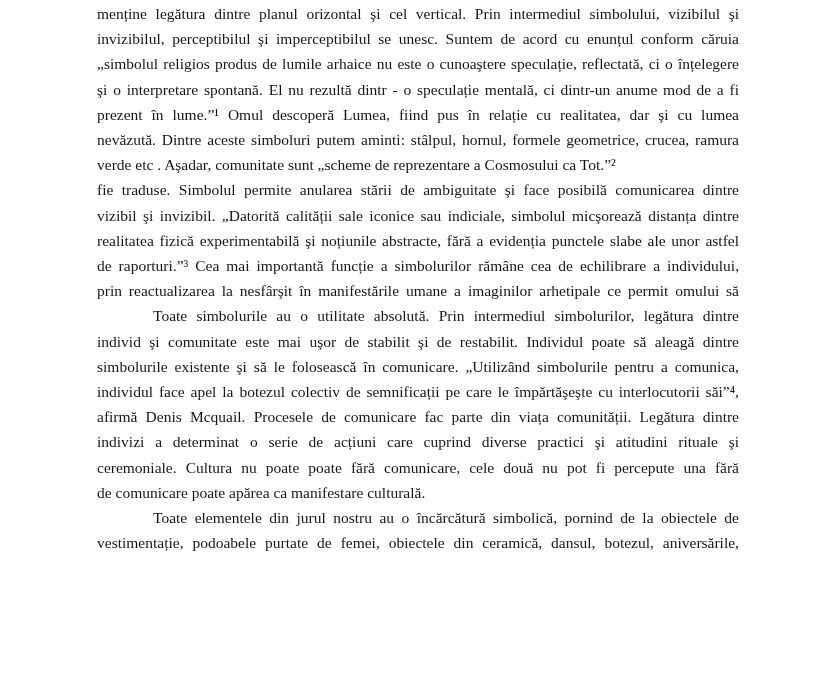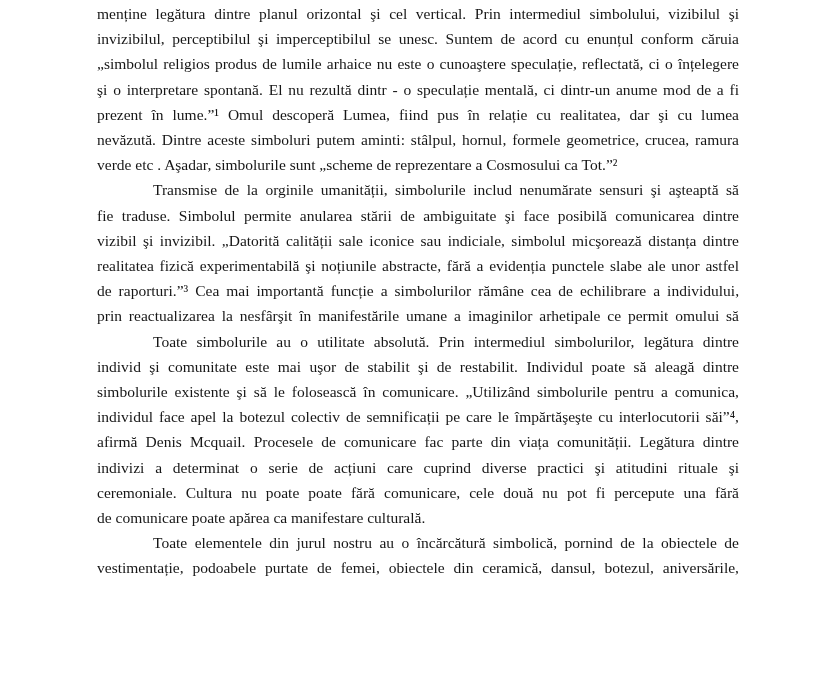--- a/index.html
+++ b/index.html
@@ -76,22 +76,21 @@
 
 <div class="page">
 
   <div class="text-block">
     <div class="line">menține legătura dintre planul orizontal şi cel vertical. Prin intermediul simbolului, vizibilul şi</div>
     <div class="line">invizibilul, perceptibilul şi imperceptibilul se unesc. Suntem de acord cu enunțul conform căruia</div>
     <div class="line">„simbolul religios produs de lumile arhaice nu este o cunoaştere speculație, reflectată, ci o înțelegere</div>
     <div class="line">şi o interpretare spontană. El nu rezultă dintr - o speculație mentală, ci dintr-un anume mod de a fi</div>
     <div class="line">prezent în lume.”¹ Omul descoperă Lumea, fiind pus în relație cu realitatea, dar şi cu lumea</div>
     <div class="line">nevăzută. Dintre aceste simboluri putem aminti: stâlpul, hornul, formele geometrice, crucea, ramura</div>
-    <div class="line para-end">verde etc . Aşadar, simbolurile sunt „scheme de reprezentare a Cosmosului ca Tot.”²</div>
-    <div class="line indent">Transmise de la orginile umanității, simbolurile includ nenumărate sensuri şi aşteaptă să</div>
+    <div class="line para-end">verde etc . Aşadar, comunitate sunt „scheme de reprezentare a Cosmosului ca Tot.”²</div>
     <div class="line">fie traduse. Simbolul permite anularea stării de ambiguitate şi face posibilă comunicarea dintre</div>
     <div class="line">vizibil şi invizibil. „Datorită calității sale iconice sau indiciale, simbolul micşorează distanța dintre</div>
     <div class="line">realitatea fizică experimentabilă şi noțiunile abstracte, fără a evidenția punctele slabe ale unor astfel</div>
     <div class="line">de raporturi.”³ Cea mai importantă funcție a simbolurilor rămâne cea de echilibrare a individului,</div>
     <div class="line">prin reactualizarea la nesfârşit în manifestările umane a imaginilor arhetipale ce permit omului să</div>
     <div class="line indent">Toate simbolurile au o utilitate absolută. Prin intermediul simbolurilor, legătura dintre</div>
     <div class="line">individ şi comunitate este mai uşor de stabilit şi de restabilit. Individul poate să aleagă dintre</div>
     <div class="line">simbolurile existente şi să le folosească în comunicare. „Utilizând simbolurile pentru a comunica,</div>
     <div class="line">individul face apel la botezul colectiv de semnificații pe care le împărtăşeşte cu interlocutorii săi”⁴,</div>
     <div class="line">afirmă Denis Mcquail. Procesele de comunicare fac parte din viața comunității. Legătura dintre</div>

